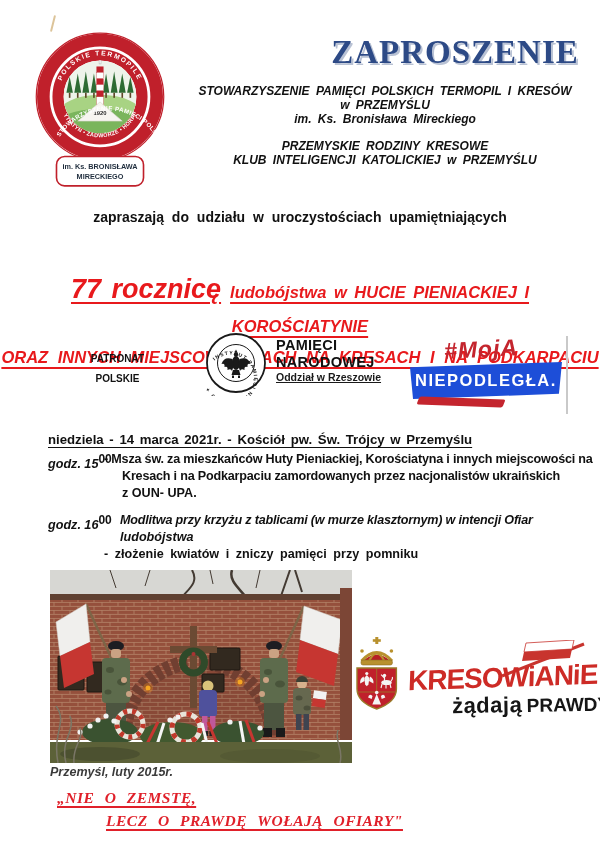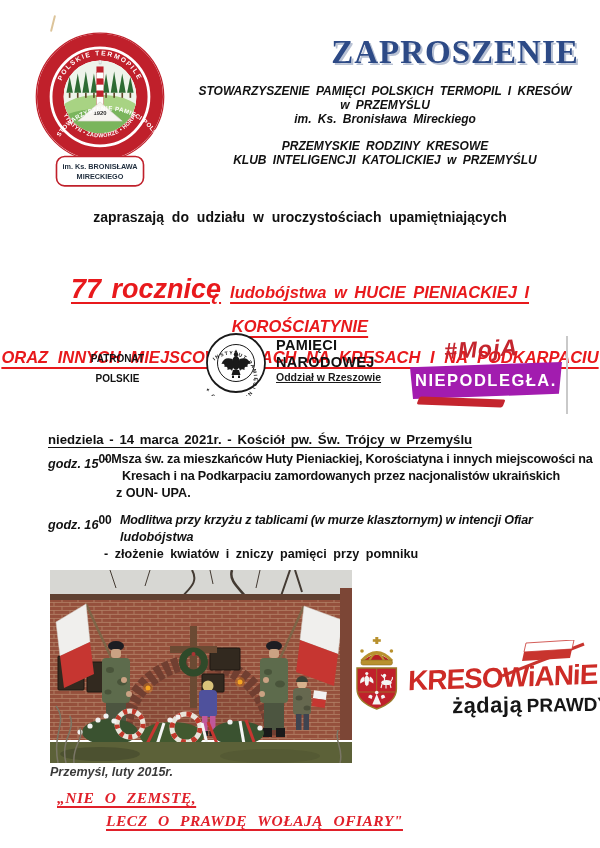--- a/index.html
+++ b/index.html
@@ -35,37 +35,37 @@
     font-weight:bold; font-size:10px; line-height:20px; color:#111; }
 
   .ipn-seal { position:absolute; left:205px; top:332px; width:62px; height:64px; }
   .ipn-text { position:absolute; left:276px; top:337px; width:130px; color:#111; }
   .ipn-name { font-weight:bold; font-size:14.5px; line-height:17px; letter-spacing:0.3px; }
   .ipn-branch { font-weight:bold; font-size:10.5px; color:#1a1a1a;text-decoration:underline; }
 
   .moja-logo { position:absolute; left:408px; top:336px; width:166px; height:80px; }
   .moja-top { position:absolute; left:36px; top:0; font-size:23px; font-weight:bold; font-style:italic;
     color:#c4252e; transform:rotate(-3deg); letter-spacing:1px; }
-  .moja-band { position:absolute; left:2px; top:26px; width:152px; height:37px; background:#a21caf;
+  .moja-band { position:absolute; left:2px; top:26px; width:152px; height:37px; background:#1d4ed8;
     clip-path:polygon(0% 14%, 100% 0%, 98% 86%, 2% 100%);
     display:flex; align-items:center; justify-content:center;
     color:#fff; font-weight:bold; font-size:16.5px; letter-spacing:1.5px; }
   .moja-tail { position:absolute; left:10px; top:62px; width:86px; height:8px; background:#c4252e;
     transform:rotate(2deg) skewX(-20deg); border-radius:2px; }
   .moja-edge { position:absolute; left:158px; top:0; width:2px; height:78px; background:#c9c9c9; }
 
   .sched { position:absolute; color:#111; font-weight:bold; font-size:12.6px; white-space:nowrap; }
   .sched-date { left:48px; top:432px; font-size:13.2px; text-decoration:underline;
     text-underline-offset:3px; word-spacing:2px; }
   .s-time { font-style:italic; }
   .s-sup { font-size:12px; vertical-align:super; }
   .i1-r1t { left:48px; top:452px; }
   .i1-r1 { left:104px; top:452px; letter-spacing:-0.2px; }
   .i1-r2 { left:122px; top:469px; letter-spacing:-0.2px; }
-  .i1-r3 { left:116px; top:486px;text-align:center; }
+  .i1-r3 { left:122px; top:486px;text-align:center; }
   .i2-r1t { left:48px; top:513px; }
   .i2-r1 { left:120px; top:513px; font-style:italic; letter-spacing:-0.2px; }
   .i2-r2 { left:120px; top:530px; font-style:italic; }
   .i2-r3 { left:104px; top:547px; word-spacing:3px; }
 
   .photo { position:absolute; left:50px; top:570px; width:302px; height:193px; }
   .photo-caption { position:absolute; left:50px; top:765px; font-weight:bold; font-style:italic;
     font-size:12.5px; color:#3b3b3b; }
 
   .coa { position:absolute; left:353px; top:635px; width:48px; height:76px; }

